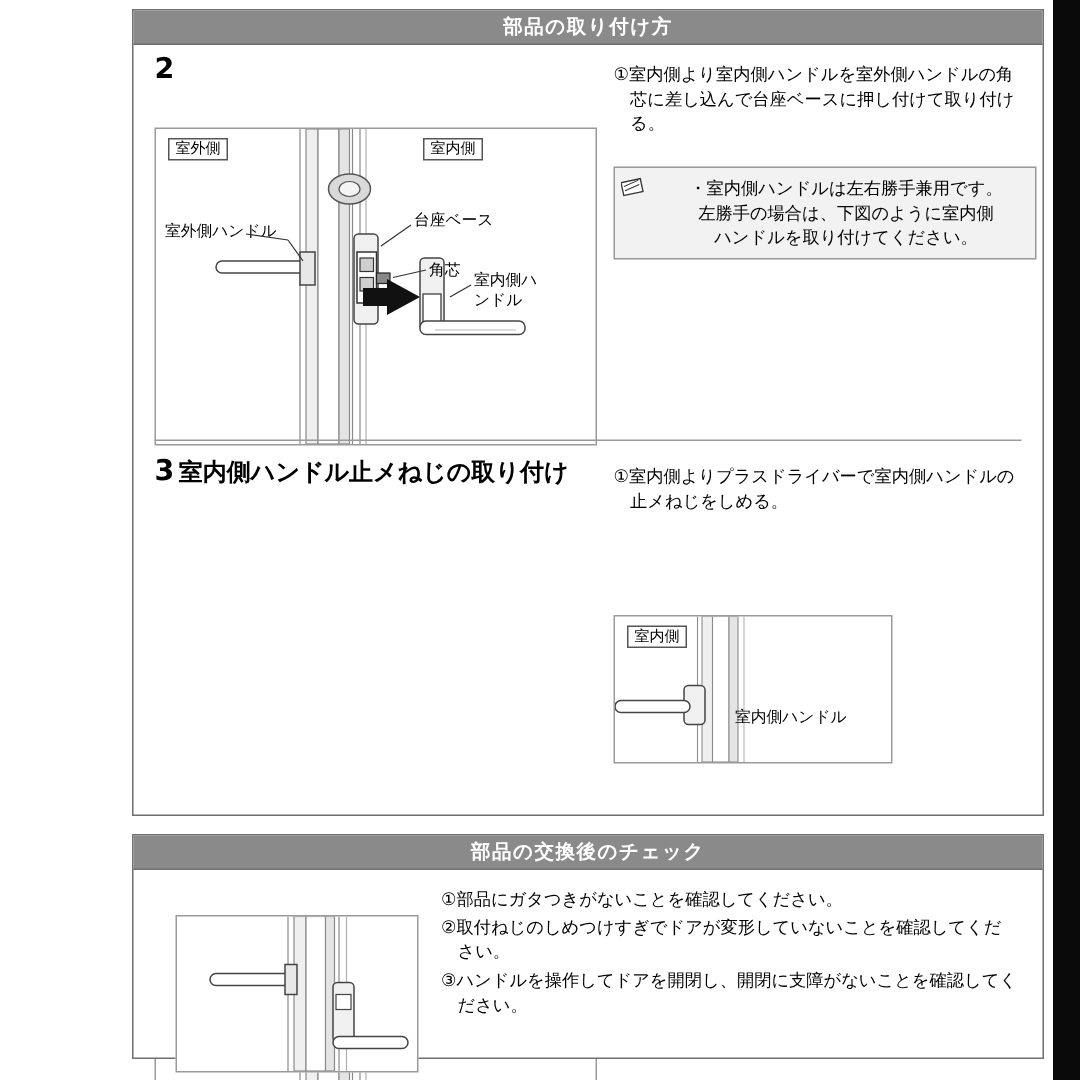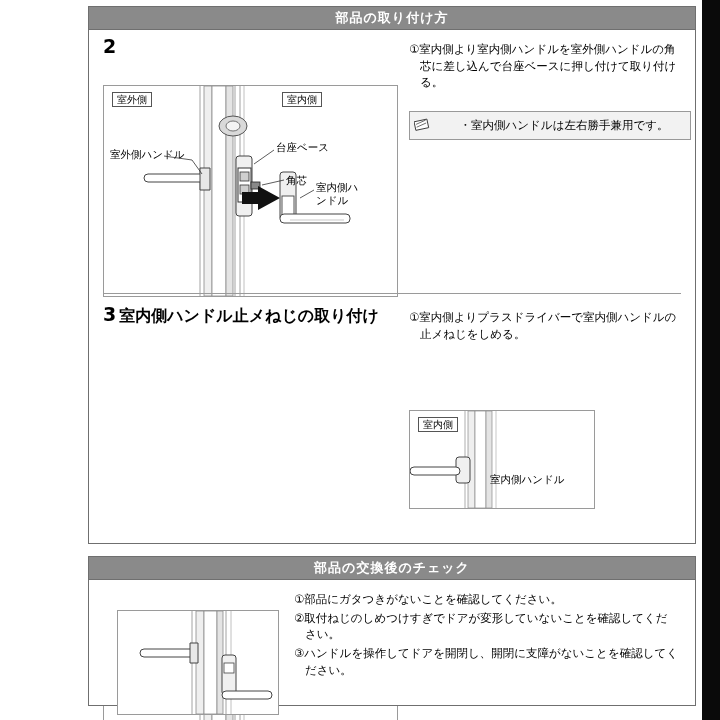--- a/index.html
+++ b/index.html
@@ -169,36 +169,38 @@
     <div class="note" style="position:absolute;left:320px;top:104px;width:268px;text-align:center;">
       <svg class="note-icon" viewBox="0 0 30 22">
         <rect x="1" y="6" width="18" height="12" fill="#fff" stroke="#333" stroke-width="1.2" transform="rotate(-12 10 12)"></rect>
         <line x1="3" y1="10" x2="17" y2="7" stroke="#333" stroke-width="0.9" transform="rotate(-12 10 12)"></line>
         <line x1="3" y1="14" x2="17" y2="11" stroke="#333" stroke-width="0.9" transform="rotate(-12 10 12)"></line>
       </svg>
       <div style="padding-left:28px;">
         <div class="bullet">・室内側ハンドルは左右勝手兼用です。</div>
       </div>
       <div style="padding-left:28px;">
+        <div>左勝手の場合は、下図のように室内側</div>
+        <div>ハンドルを取り付けてください。</div>
       </div>
     </div>
 
     <div class="figframe" style="left:320px;top:168px;width:186px;height:99px;">
       <svg width="184" height="97" viewBox="0 0 184 97">
         <rect x="58" y="0" width="7" height="97" fill="#efefef" stroke="#8a8a8a" stroke-width="0.7"></rect>
         <rect x="65" y="0" width="11" height="97" fill="#fff" stroke="#8a8a8a" stroke-width="0.7"></rect>
         <rect x="76" y="0" width="6" height="97" fill="#e4e4e4" stroke="#8a8a8a" stroke-width="0.7"></rect>
         <line x1="55" y1="0" x2="55" y2="97" stroke="#8a8a8a" stroke-width="0.7"></line>
         <line x1="86" y1="0" x2="86" y2="97" stroke="#b0b0b0" stroke-width="0.7"></line>
 
         <rect x="46" y="46" width="14" height="26" rx="3" fill="#f0f0f0" stroke="#444" stroke-width="1"></rect>
         <rect x="0" y="56" width="50" height="8" rx="4" fill="#ffffff" stroke="#444" stroke-width="1"></rect>
       </svg>
       <div class="tag" style="left:8px;top:6px;">室内側</div>
-      <div class="lbl" style="left:80px;top:62px;">室内側ハンドル</div>
+      <div class="lbl" style="left:80px;top:62px;font-family:Liberation Mono, monospace;">室内側ハンドル</div>
     </div>
 
     <div class="rule" style="position:absolute;left:14px;top:286px;width:578px;"></div>
 
     <div style="position:absolute;left:14px;top:298px;">
       <div class="sec-title">
         <span class="sec-num">3</span>
         <span>室内側ハンドル止メねじの取り付け</span>
       </div>
     </div>

